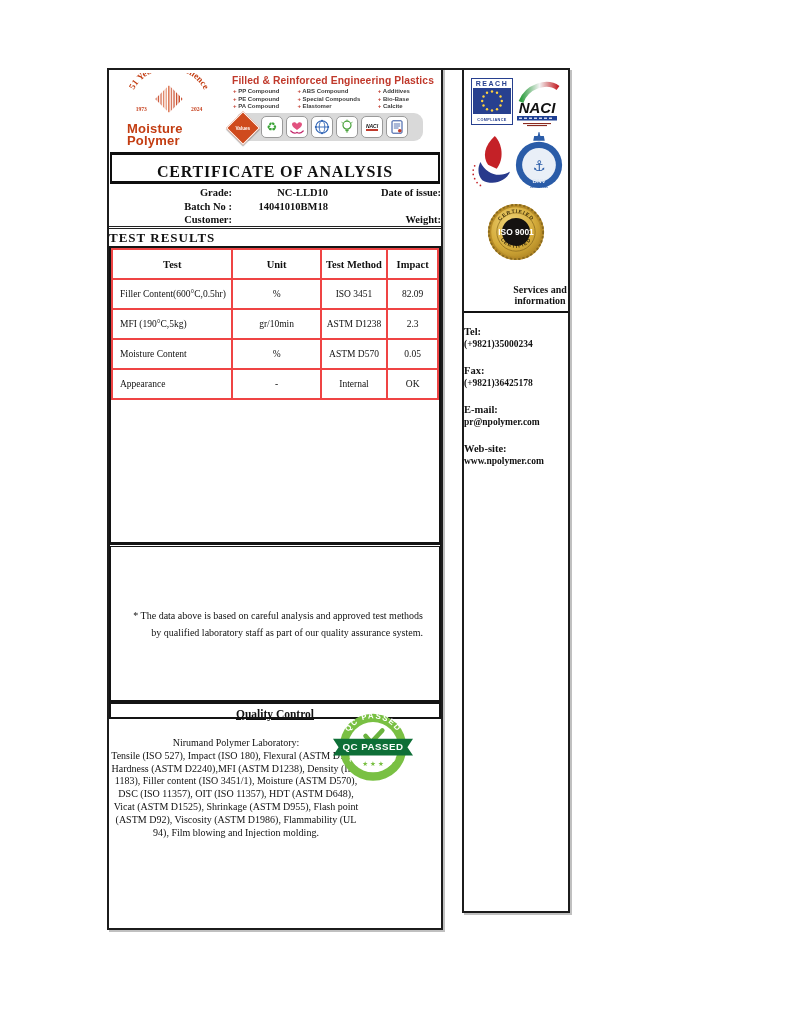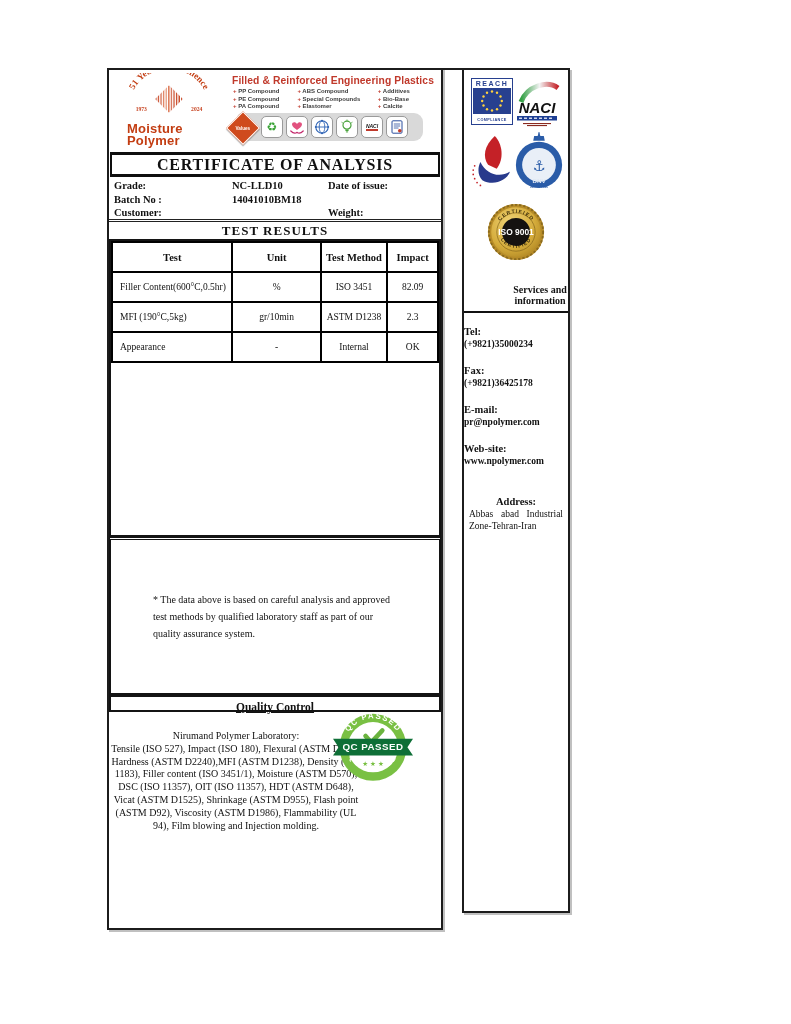--- a/index.html
+++ b/index.html
@@ -29,44 +29,44 @@
   .values-diamond{position:absolute;left:-6px;top:3px;width:22px;height:22px;background:#cf4a1d;border:1px solid #fff;
     transform:rotate(45deg);display:flex;align-items:center;justify-content:center;box-shadow:1px 1px 1px rgba(0,0,0,.3);}
   .values-diamond span{transform:rotate(-45deg);color:#fff;font-size:4.6px;font-weight:bold;font-family:"Liberation Sans",sans-serif;}
   .mini-icon{width:20px;height:20px;background:#fff;border:1px solid #9a9a9a;border-radius:5px;
     display:flex;align-items:center;justify-content:center;overflow:hidden;}
   .recycle-glyph{color:#3aa336;font-size:12px;line-height:12px;font-family:"DejaVu Sans",sans-serif;}
   .naci-mini{font-family:"Liberation Sans",sans-serif;font-style:italic;font-weight:bold;font-size:5px;color:#111;
     border-bottom:2px solid #c0392b;line-height:6px;}
 
   
-  .cert-title-box{height:25px;border-top:3px solid #0e0e0e;border-bottom:3px solid #0e0e0e;border-left:2px solid #0e0e0e;border-right:2px solid #0e0e0e;
-    margin:0 1px;box-sizing:border-box;display:flex;align-items:center;justify-content:center;}
+  .cert-title-box{height:32px;border-top:3px solid #0e0e0e;border-bottom:3px solid #0e0e0e;border-left:2px solid #0e0e0e;border-right:2px solid #0e0e0e;
+    margin:0 1px;box-sizing:border-box;display:flex;align-items:flex-end;justify-content:center;}
   .cert-title-box span{font-weight:bold;font-size:16px;letter-spacing:.8px;}
 
   
   .fields{height:45px;box-sizing:border-box;padding:3px 0 0 5px;border-bottom:3px double #222;
     display:grid;grid-template-columns:118px 96px auto;grid-auto-rows:13.5px;font-size:10.5px;font-weight:bold;}
-  .fields div{white-space:nowrap;}
-
-  .tr-title{height:17px;text-align:center;font-weight:bold;font-size:13px;letter-spacing:1px;line-height:17px;}
+  .fields div{white-space:nowrap;text-align:right;}
+
+  .tr-title{height:17px;font-weight:bold;font-size:13px;letter-spacing:1px;line-height:17px;}
 
   
   .results-box{height:298px;border:2px solid #141414;box-sizing:border-box;margin:0;}
   table.results{width:100%;border-collapse:collapse;}
-  table.results th,table.results td{border:2px solid #000000;height:20px;padding:4px;}
+  table.results th,table.results td{border:2px solid #ef4444;height:20px;padding:4px;}
   table.results th{font-size:10.5px;font-weight:bold;text-align:center;}
   table.results td{font-size:9.5px;text-align:center;}
   table.results td.test-cell{text-align:left;padding-left:7px;}
   .col-test{width:120px;} .col-unit{width:95px;} .col-method{width:65px;} .col-result{width:44px;}
 
   
   .footnote-box{height:158px;border:2px solid #141414;border-top:3px double #141414;box-sizing:border-box;
     display:flex;align-items:center;justify-content:center;}
-  .footnote-box p{margin:8px;padding:0 34px;font-size:10px;line-height:17px;text-align:left;}
+  .footnote-box p{margin:0;padding:0 16px;font-size:10px;line-height:17px;text-align:right;}
 
   
   .qc-box{height:17px;border:2px solid #141414;box-sizing:border-box;text-align:center;}
   .qc-box span{font-weight:bold;font-size:11.5px;line-height:13px;text-decoration:underline;}
   .qc-note{margin-top:2px;text-align:center;font-size:8.5px;font-weight:bold;}
   .lab-text{width:250px;margin:18px 0 0 2px;text-align:center;font-size:10px;line-height:12.8px;}
   .qc-stamp{position:absolute;left:224px;top:640px;width:80px;height:80px;}
 
   
   .sb-inner{padding-top:8px;}
@@ -231,20 +231,26 @@
             <td>ISO 3451</td>
             <td>82.09</td>
           </tr>
           <tr>
             <td class="test-cell">MFI (190°C,5kg)</td>
             <td>gr/10min</td>
             <td>ASTM D1238</td>
             <td>2.3</td>
           </tr>
           <tr>
+            <td class="test-cell">Moisture Content</td>
+            <td>%</td>
+            <td>ASTM D570</td>
+            <td>0.05</td>
+          </tr>
+          <tr>
             <td class="test-cell">Appearance</td>
             <td>-</td>
             <td>Internal</td>
             <td>OK</td>
           </tr>
         </tbody>
       </table>
     </div>
 
     <div class="footnote-box">
@@ -401,20 +407,16 @@
       </div>
       <div class="contact">
         <div class="lbl">E-mail:</div>
         <div class="val">pr@npolymer.com</div>
       </div>
       <div class="contact">
         <div class="lbl">Web-site:</div>
         <div class="val">www.npolymer.com</div>
       </div>
 
-      <div class="address">
-        <div class="lbl">Address:</div>
-        <div class="val">Abbas abad Industrial Zone-Tehran-Iran</div>
-      </div>
 
     </div>
   </div>
 </div>
 
 </body></html>

